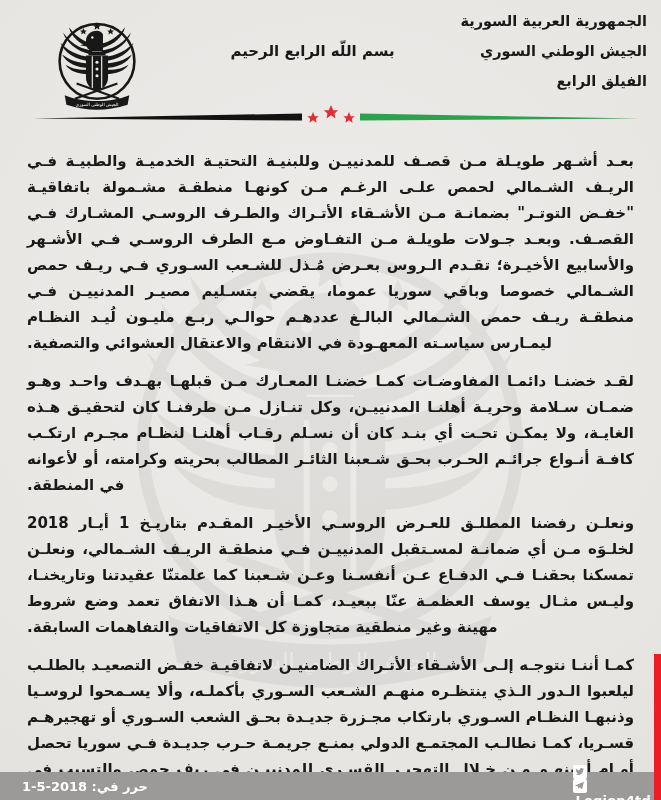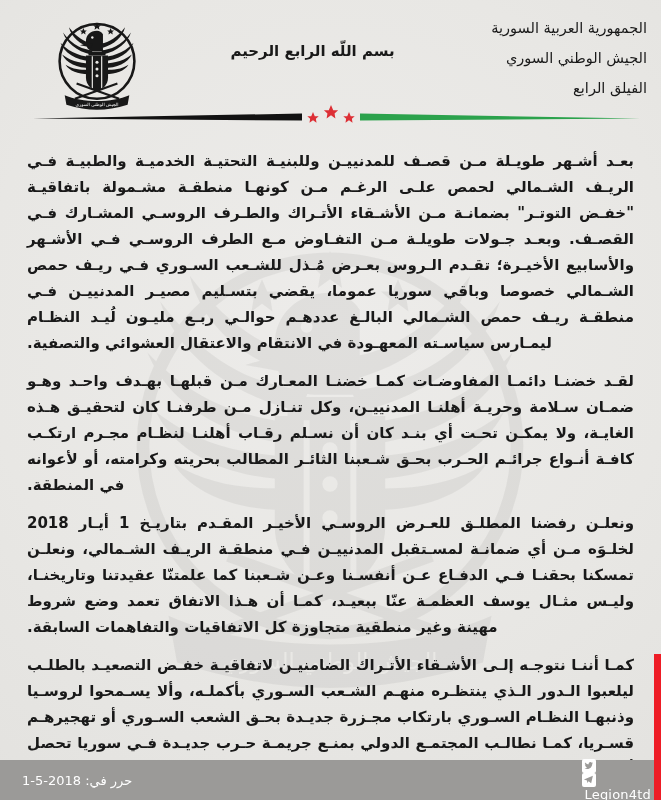--- a/index.html
+++ b/index.html
@@ -19,41 +19,41 @@
     opacity:0.055;pointer-events:none;
   }
   
   .header{position:absolute;top:0;left:0;right:0;height:108px;}
   .logo{position:absolute;left:46px;top:5px;width:102px;height:111px;}
   .basmala{
     position:absolute;left:225px;top:42px;width:175px;
     text-align:center;font-weight:700;font-size:15px;direction:rtl;
   }
   .org{
-    position:absolute;right:14px;top:13px;
-    text-align:right;font-weight:400;font-size:14.5px;line-height:30px;direction:rtl;
+    position:absolute;right:14px;top:6px;
+    text-align:right;font-weight:700;font-size:14.5px;line-height:30px;direction:rtl;
   }
   
   .divider{position:absolute;left:0;top:104px;width:661px;height:28px;}
   
   .main{
     position:absolute;left:27px;right:27px;top:140px;
     direction:rtl;font-weight:700;font-size:15px;
   }
   .verse{
     margin:0 0 10px 0;text-align:center;line-height:33px;font-size:15px;
   }
   .para{
     margin:8px 0 12px 0;text-align:justify;text-align-last:left;line-height:26px;
   }
   
   .footer{
-    position:absolute;left:0;right:0;bottom:0;height:40px;
+    position:absolute;left:0;right:0;bottom:0;height:28px;
     background:#9b9a98;display:flex;align-items:center;justify-content:space-between;
-    direction:ltr;color:#ffffff;font-weight:400;font-size:13px;
+    direction:ltr;color:#ffffff;font-weight:700;font-size:13px;
   }
   .footer-left{direction:rtl;padding:0 0 0 0;margin-left:22px;}
   .footer-right{display:flex;align-items:flex-start;margin-right:10px;flex-direction:column;}
   .badge{
     display:inline-flex;align-items:center;justify-content:center;
     width:14px;height:14px;background:#ffffff;border-radius:2px;
   }
   .badge svg{width:11px;height:11px;}
   .handle-text{margin-left:3px;letter-spacing:0.2px;}
   

